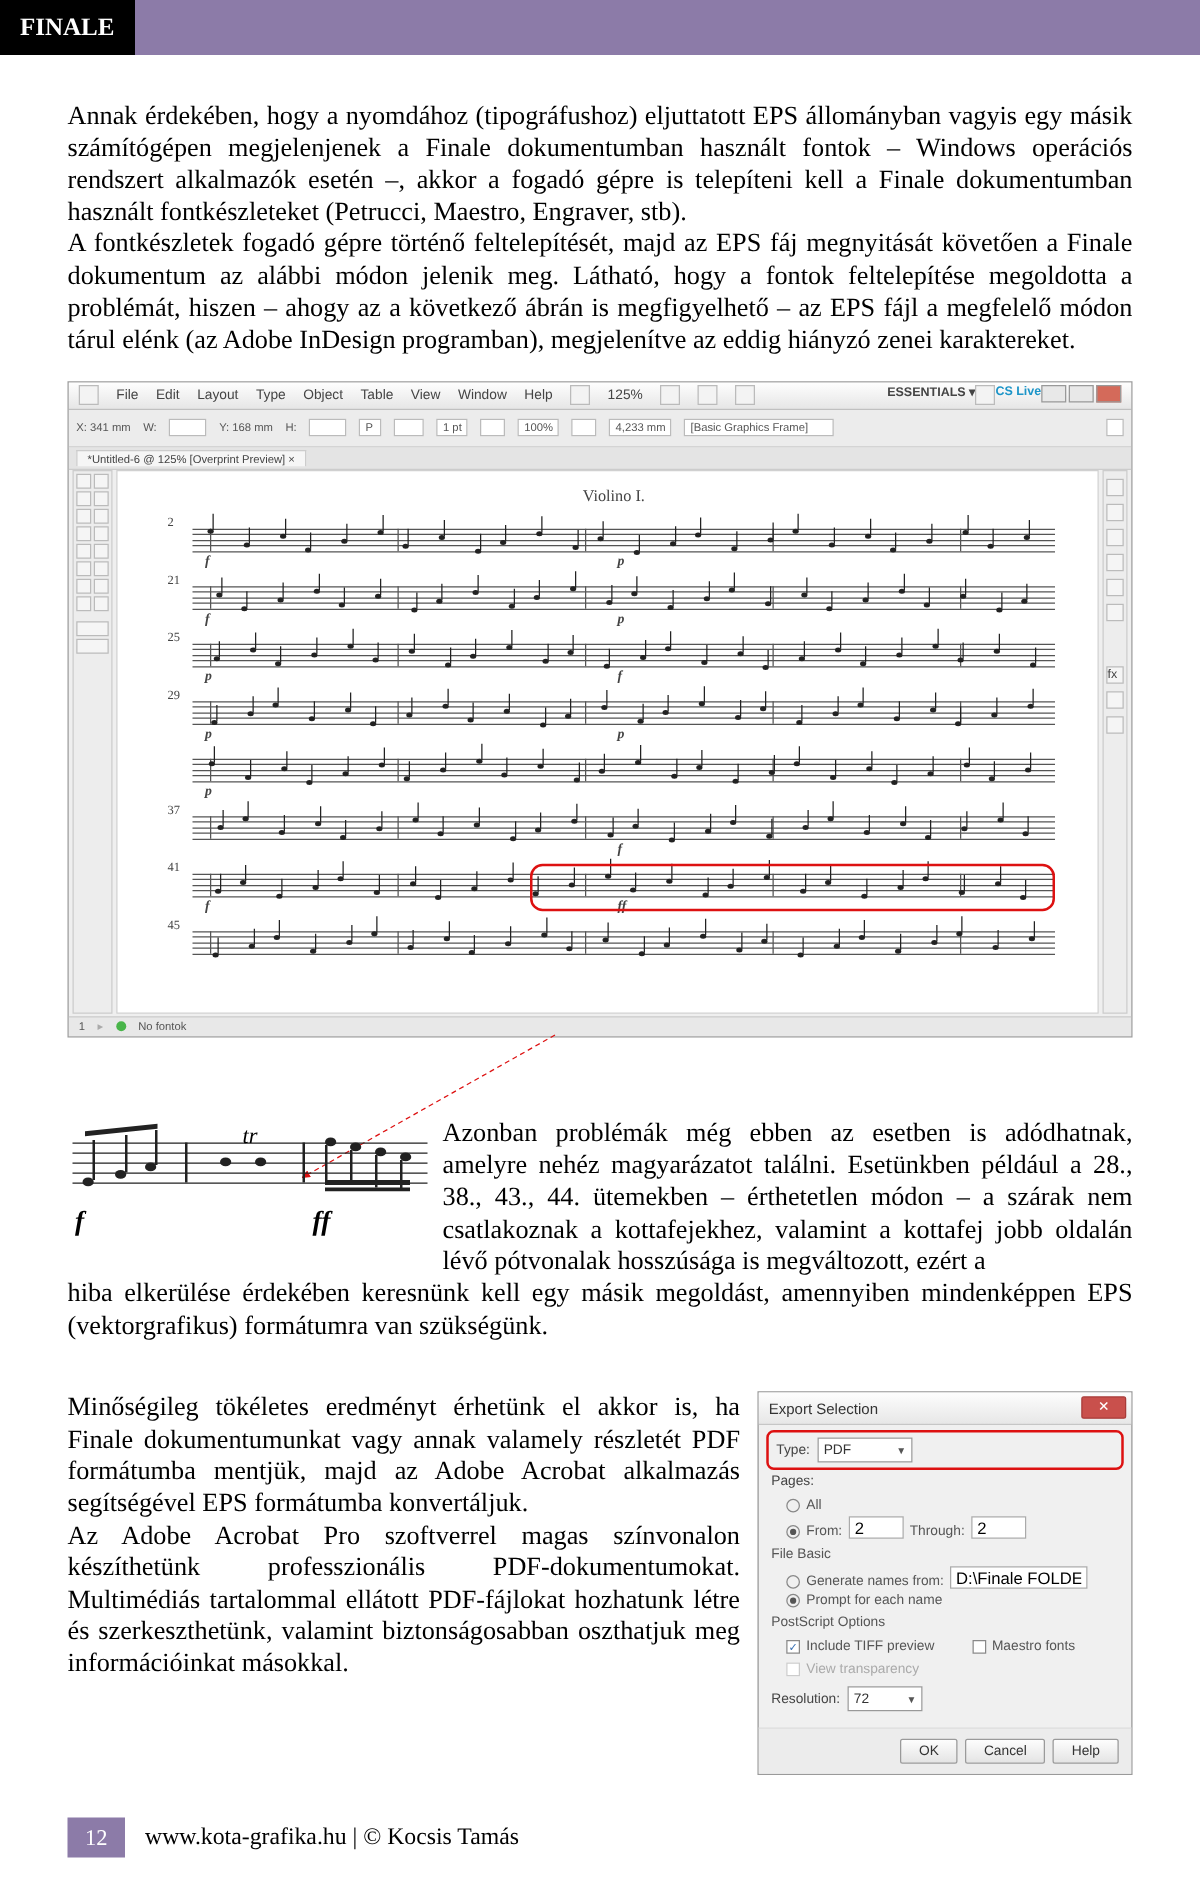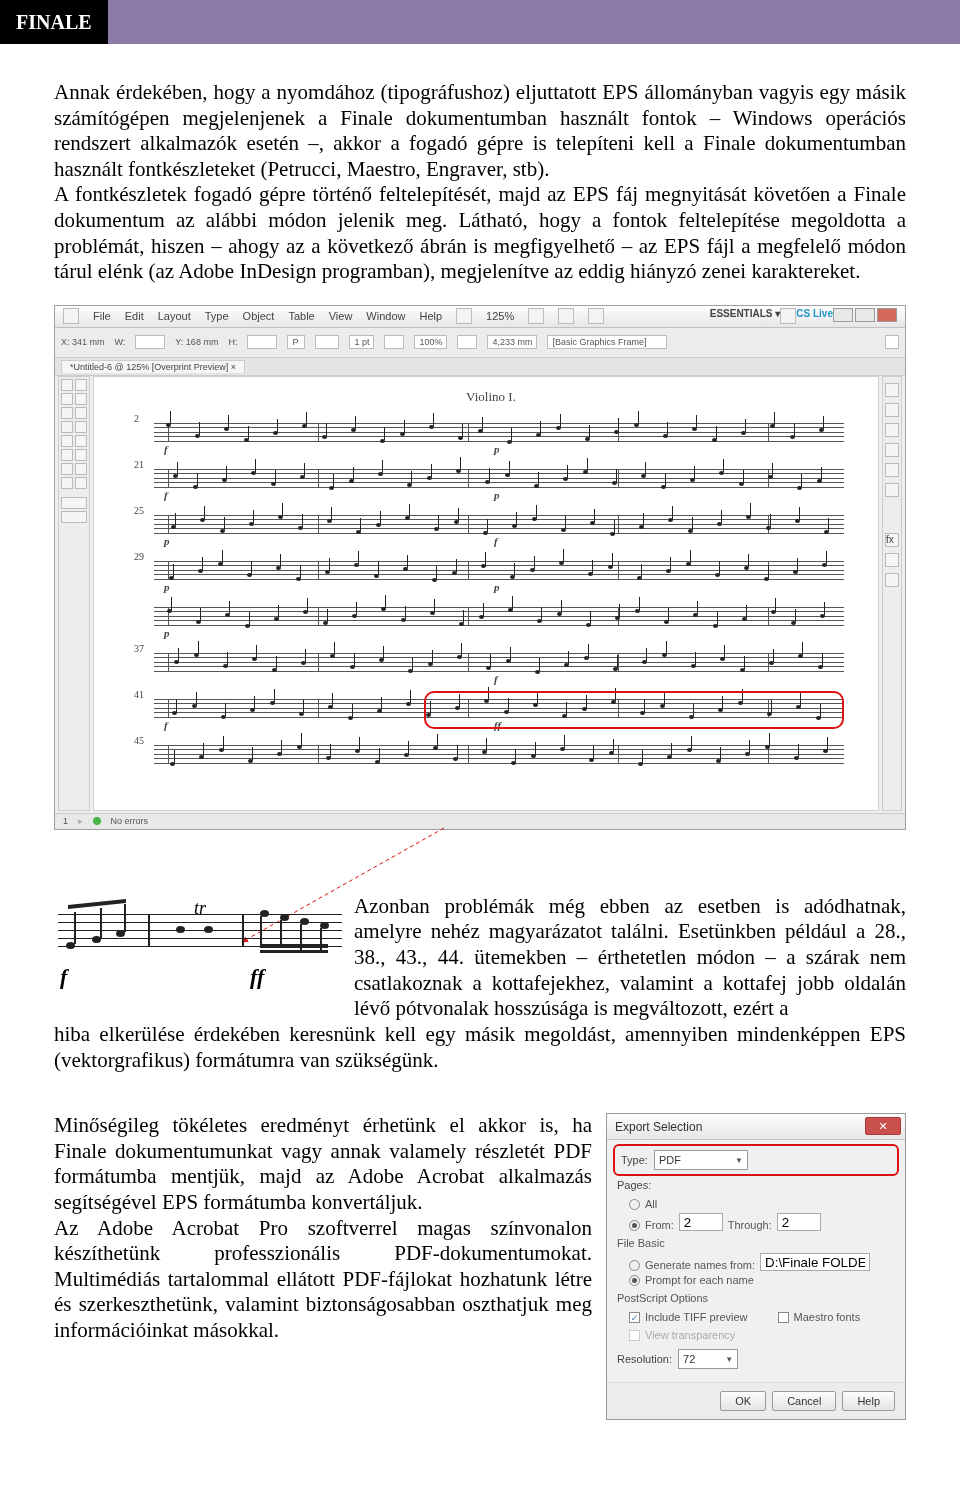--- a/index.html
+++ b/index.html
@@ -51,21 +51,21 @@
 .para-cont{font-size:21px;line-height:1.22;text-align:justify;margin-top:0}
 .block3{margin-top:40px;display:flex;gap:14px;align-items:flex-start}
 .para3{font-size:21px;line-height:1.22;text-align:justify;flex:1}
 .export-dlg{width:300px;flex-shrink:0;border:1px solid #9a9a9a;background:#f0f0f0;font-family:"Segoe UI",Arial,sans-serif;font-size:11px;color:#333;position:relative}
 .dlg-title{height:26px;background:linear-gradient(#fdfdfd,#e7e7e7);border-bottom:1px solid #c6c6c6;display:flex;align-items:center;padding-left:8px;font-size:12px}
 .dlg-x{position:absolute;right:4px;top:3px;width:36px;height:18px;background:#c9504c;border:1px solid #a83b38;color:#fff;text-align:center;line-height:16px;border-radius:2px;font-size:11px}
 .dlg-body{padding:8px 10px 6px}
 .dlg-row{display:flex;align-items:center;gap:6px;margin-bottom:7px}
 .dlg-label{color:#444}
 .dlg-combo{border:1px solid #999;background:#fff;padding:2px 4px;display:flex;align-items:center;justify-content:space-between;height:20px}
-.dlg-combo.wide{width:94px}
+.dlg-combo.wide{width:76px}
 .dlg-combo .tri{font-size:8px;color:#555}
 .redbox{outline:2px solid #d11;outline-offset:2px;padding:2px 4px;border-radius:2px}
 .dlg-input{border:1px solid #aaa;background:#fff;height:18px;padding:0 4px;width:44px}
 .dlg-group-t{color:#555;margin:6px 0 4px}
 .dlg-radio,.dlg-check{display:flex;align-items:flex-end;gap:5px;margin:3px 0 3px 12px;color:#555}
 .dlg-radio .r{width:11px;height:11px;border:1px solid #888;border-radius:50%;display:flex;align-items:center;justify-content:center}
 .dlg-radio .r.on::after{content:"";width:5px;height:5px;background:#555;border-radius:50%}
 .dlg-check .c{width:11px;height:11px;border:1px solid #888;background:#fff;display:flex;align-items:center;justify-content:center;font-size:9px;color:#3a72b5}
 .dlg-btns{display:flex;justify-content:flex-end;gap:6px;padding:8px 10px;border-top:1px solid #ddd;background:#ececec}
 .dlg-btn{border:1px solid #9a9a9a;background:linear-gradient(#fdfdfd,#e4e4e4);padding:3px 14px;border-radius:2px;font-size:11px}
@@ -752,21 +752,21 @@
               </div>
             </div>
           </div>
         <div class="callout" style="left:290px;top:306px;width:420px;height:38px"></div>
       </div>
     </div>
     <div class="statusbar">
       <span>1</span>
       <span style="color:#aaa">▸</span>
       <span class="dot"></span>
-      <span>No errors</span>
+      <span>No fontok</span>
     </div>
   </div>
 
   <div class="snippet-block">
     <div style="position:relative">
       <svg class="arrow-svg" style="left:180px;top:-70px" width="220" height="130">
         <defs>
             <marker id="ah" markerWidth="8" markerHeight="8" refX="6" refY="3" orient="auto">
               <path d="M0,0 L7,3 L0,6 Z" fill="#d11"></path>
             </marker>
@@ -873,13 +873,17 @@
         </div>
       </div>
       <div class="dlg-btns">
         <span class="dlg-btn">OK</span>
         <span class="dlg-btn">Cancel</span>
         <span class="dlg-btn">Help</span>
       </div>
     </div>
   </div>
 
+  <div class="footer">
+    <div class="foot-box">12</div>
+    <div class="foot-text">www.kota-grafika.hu | © Kocsis Tamás</div>
+  </div>
 </div>
 
 </body></html>

